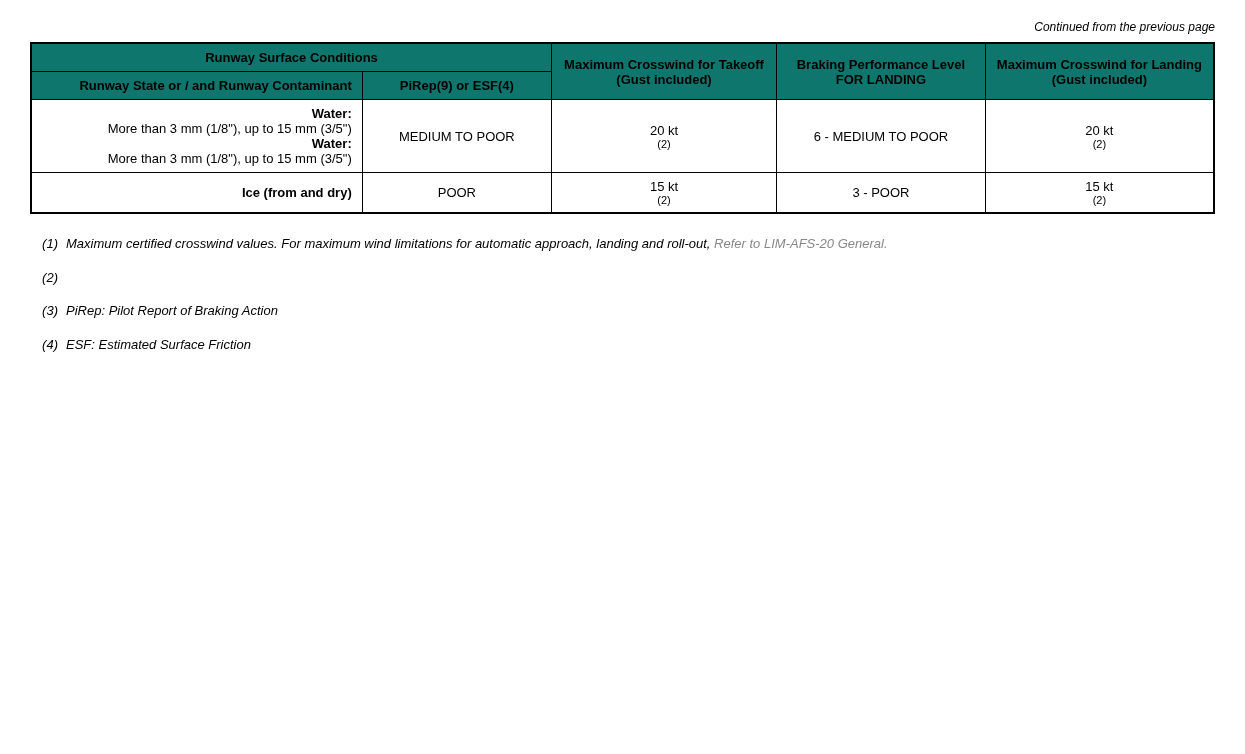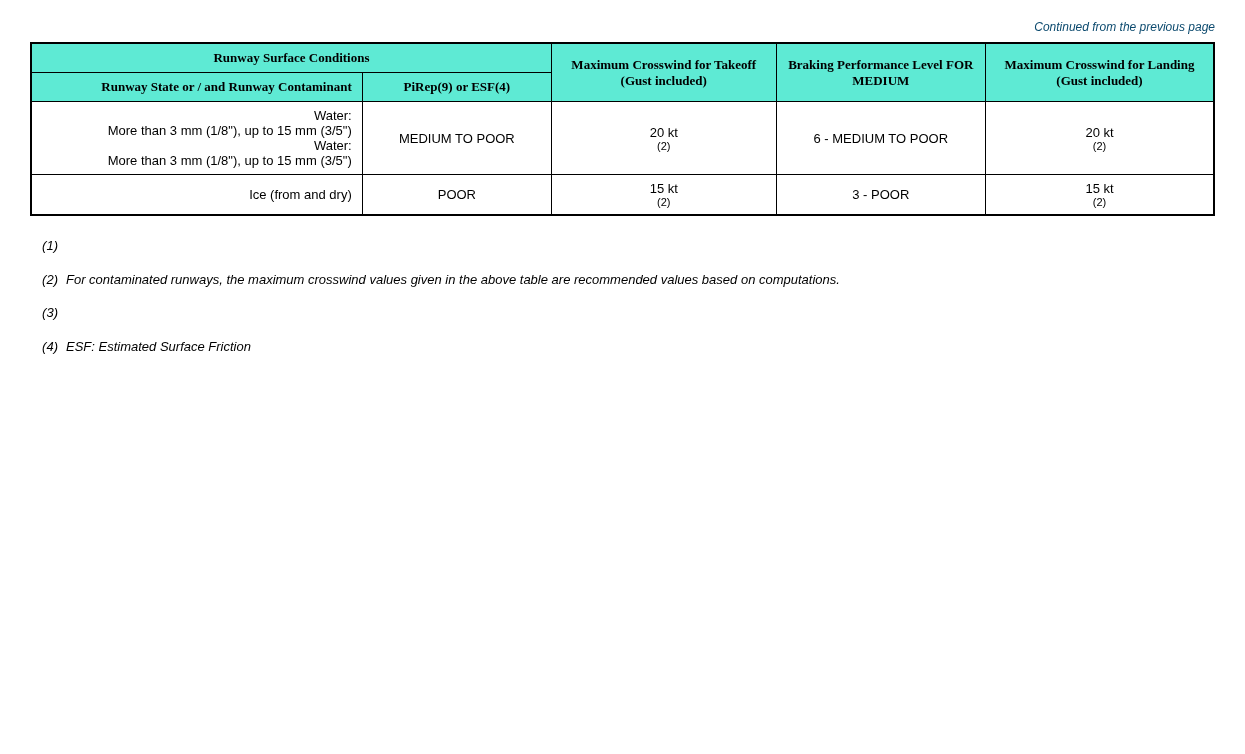--- a/index.html
+++ b/index.html
@@ -11,41 +11,40 @@
       padding: 20px 30px;
       width: 1245px;
       min-height: 754px;
     }
 
     .continued-text {
       text-align: right;
       font-style: italic;
       font-size: 12px;
       margin-bottom: 8px;
-      color: #0c4a6e;
+      color: #000000;
     }
 
     table {
       width: 100%;
       border-collapse: collapse;
       border: 2px solid #000;
       margin-bottom: 20px;
     }
 
     th, td {
       border: 1px solid #000;
       padding: 6px 10px;
       text-align: center;
       vertical-align: middle;
     }
 
     .header-row th {
       font-weight: bold;
-      background: #5eead4;
-      font-family: Liberation Serif, serif;
+      background: #0f766e;
     }
 
     .col-runway-state {
       width: 28%;
       text-align: left;
     }
 
     .col-pirep {
       width: 16%;
     }
@@ -56,21 +55,21 @@
 
     .sub-val {
       font-size: 11px;
     }
 
     .left-align {
       text-align: right;
     }
 
     .bold-text {
-      font-weight: normal;
+      font-weight: bold;
     }
 
     .footnote-section {
       margin-top: 4px;
     }
 
     .footnote-item {
       display: flex;
       align-items: flex-start;
       margin-bottom: 14px;
@@ -106,21 +105,21 @@
 </head>
 <body>
 
 <div class="continued-text">Continued from the previous page</div>
 
 <table>
   <thead>
     <tr class="header-row">
       <th colspan="2" class="runway-conditions-merged merged-header">Runway Surface Conditions</th>
       <th rowspan="2">Maximum Crosswind for Takeoff (Gust included)</th>
-      <th rowspan="2">Braking Performance Level FOR MEDIUM</th>
+      <th rowspan="2">Braking Performance Level FOR LANDING</th>
       <th rowspan="2">Maximum Crosswind for Landing (Gust included)</th>
     </tr>
     <tr class="header-row">
       <th class="col-runway-state left-align">Runway State or / and Runway Contaminant</th>
       <th class="col-pirep">PiRep(9) or ESF(4)</th>
     </tr>
   </thead>
   <tbody>
 
     <tr>
@@ -157,29 +156,33 @@
         <div class="sub-val">(2)</div>
       </td>
     </tr>
   </tbody>
 </table>
 
 <div class="footnote-section">
 
   <div class="footnote-item">
     <span class="footnote-number">(1)</span>
+    <span class="footnote-text">
+      <span>Maximum certified crosswind values. For maximum wind limitations for automatic approach, landing and roll-out,</span>
+      <span class="footnote-link">Refer to LIM-AFS-20 General.</span>
+    </span>
   </div>
 
   <div class="footnote-item">
     <span class="footnote-number">(2)</span>
-    <span class="footnote-text">For contaminated runways, the maximum crosswind values given in the above table are recommended values based on computations.</span>
   </div>
 
   <div class="footnote-item">
     <span class="footnote-number">(3)</span>
+    <span class="footnote-text">PiRep: Pilot Report of Braking Action</span>
   </div>
 
   <div class="footnote-item">
     <span class="footnote-number">(4)</span>
     <span class="footnote-text">ESF: Estimated Surface Friction</span>
   </div>
 
 </div>
 
 </body></html>

